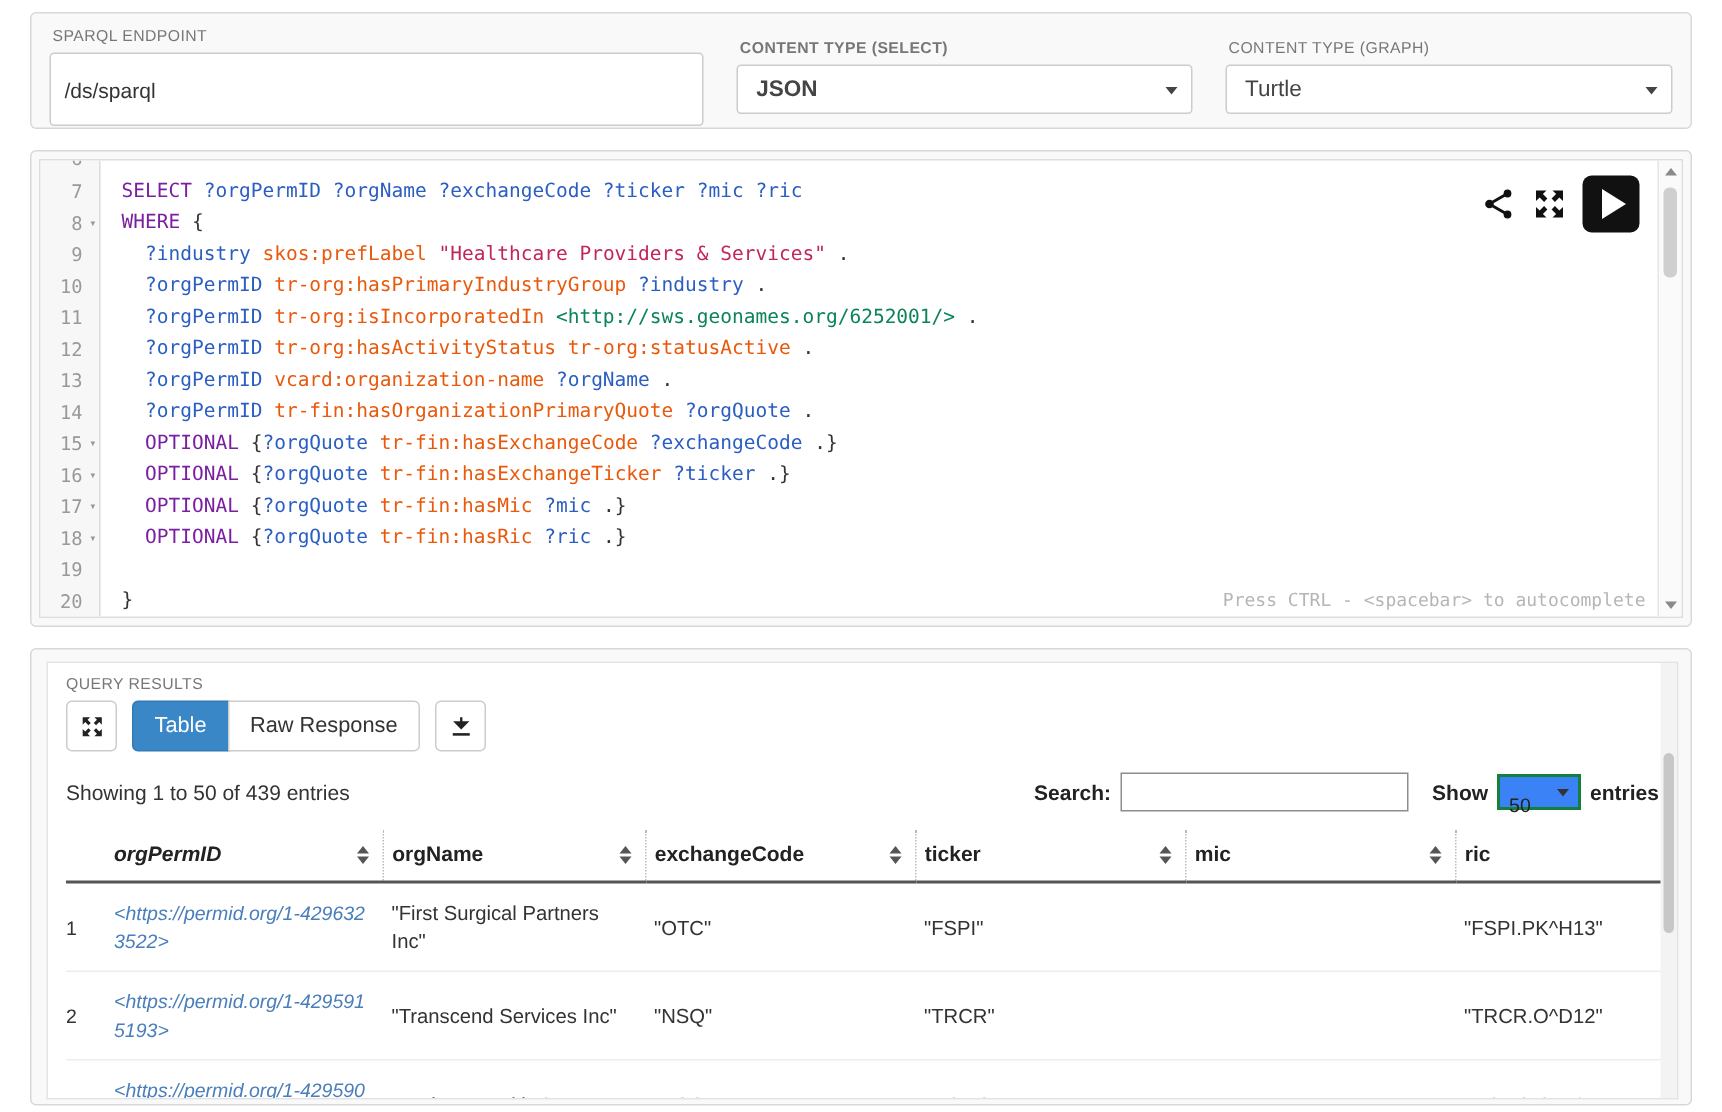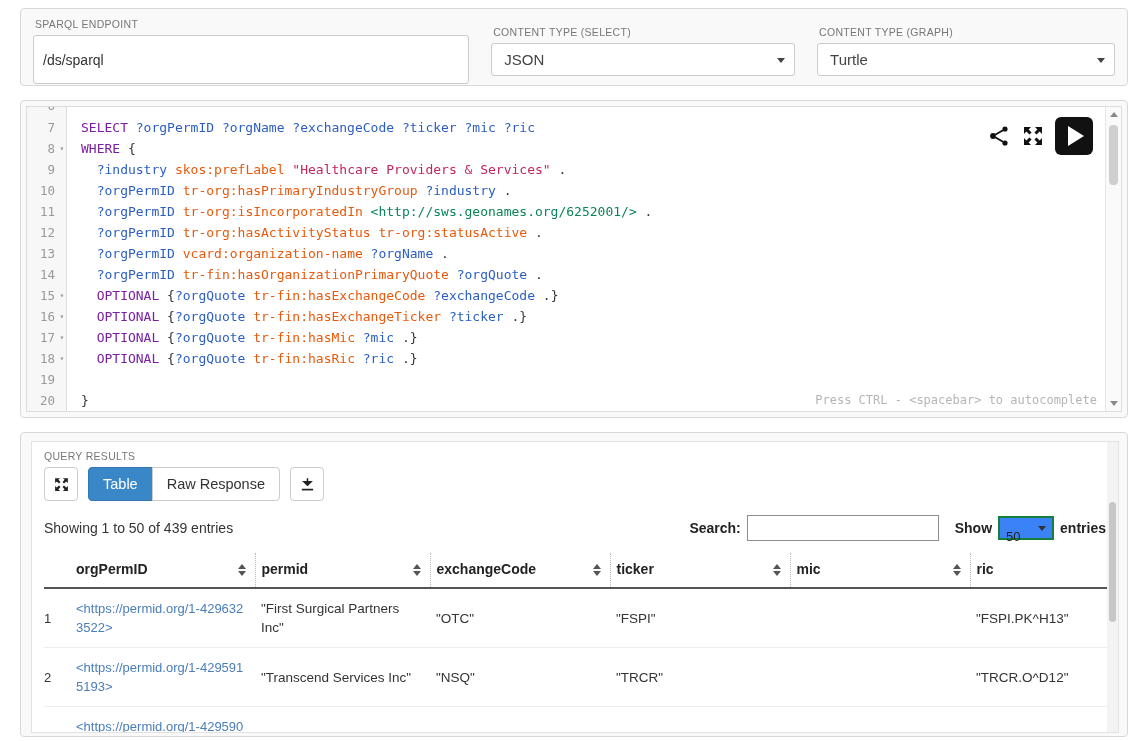--- a/index.html
+++ b/index.html
@@ -23,21 +23,21 @@
   .config-bar {
     position: absolute;
     left: 20px; top: 8px;
     width: 1108px; height: 78px;
     padding: 8px 12px 0 12px;
     display: flex;
     align-items: center;
   }
   .cfg-field { display:flex; flex-direction:column; }
   .cfg-field.endpoint { width: 448px; margin-right: 22px; }
-  .cfg-field.select-ct { width: 312px; margin-right: 22px; }
+  .cfg-field.select-ct { width: 312px; margin-right: 22px; font-weight: bold; }
   .cfg-field.graph-ct { width: 306px; }
   .cfg-label {
     font-size: 10.5px;
     letter-spacing: 0.3px;
     color: #777777;
     text-transform: uppercase;
     margin-bottom: 5px;
     padding-left: 2px;
     line-height: 12px;
   }
@@ -326,21 +326,21 @@
     padding-left: 0;
     text-align: left;
   }
   td.uri-cell a {
     color: #4a7ebb;
     text-decoration: none;
     font-size: 13px;
     line-height: 19px;
     word-break: break-all;
   }
-  .col-orgpermid { width: 185px; }
+  .col-orgpermid { width: 185px; font-style: italic; }
   .col-orgname { width: 175px; }
   .col-exchangecode { width: 180px; }
   .col-ticker { width: 180px; }
   .col-mic { width: 180px; }
   .col-ric { width: 160px; }
 
   .res-scrollbar {
     position: absolute;
     right: 0; top: 0; bottom: 0;
     width: 11px;
@@ -490,21 +490,21 @@
           <tr>
             <th class="idx"></th>
             <th class="col-orgpermid">
               <span>orgPermID</span>
               <span class="sort-ind">
                   <span class="sort-up"></span>
                   <span class="sort-dn"></span>
                 </span>
             </th>
             <th class="col-orgname">
-              <span>permid</span>
+              <span>orgName</span>
               <span class="sort-ind">
                   <span class="sort-up"></span>
                   <span class="sort-dn"></span>
                 </span>
             </th>
             <th class="col-exchangecode">
               <span>exchangeCode</span>
               <span class="sort-ind">
                   <span class="sort-up"></span>
                   <span class="sort-dn"></span>

